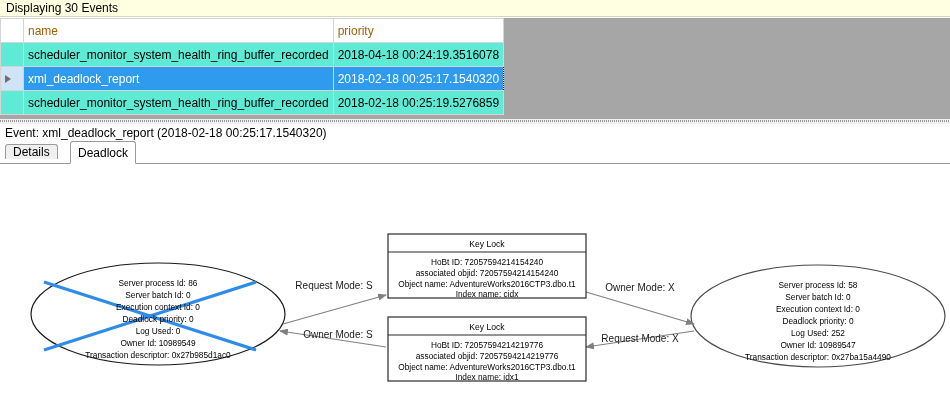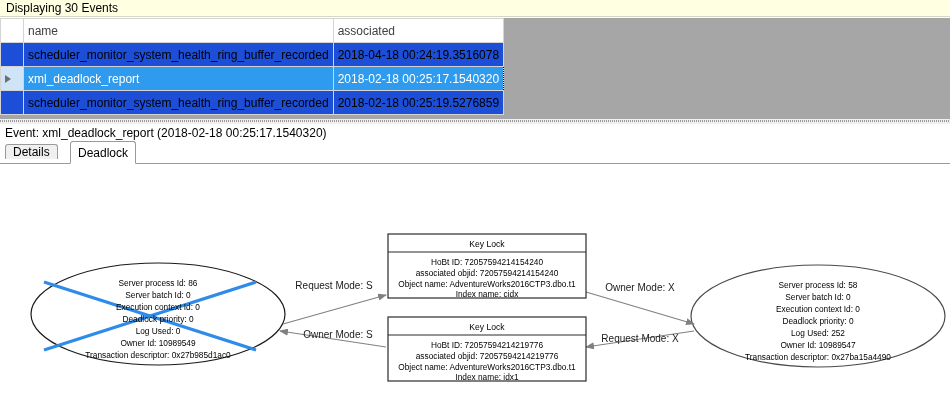--- a/index.html
+++ b/index.html
@@ -49,27 +49,27 @@
   table.grid td, table.grid th {
     border: 1px solid #d4d4d4;
     padding: 0 4px;
     height: 24px;
     box-sizing: border-box;
     font-weight: normal;
     text-align: left;
     vertical-align: middle;
     white-space: nowrap;
     overflow: hidden;
-    background: #1d4ed8;
+    background: #5eead4;
   }
   col.c-sel { width: 23px; }
   col.c-name { width: 277px; }
   col.c-ts { width: 167px; }
 
-  table.grid th { background: #ffffff; color: #404040; }
+  table.grid th { background: #ffffff; color: #a16207; }
   table.grid th.sel-head { background: #ffffff; }
 
   td.sel-cell {
     text-align: center;
     padding: 0;
     position: relative;
   }
   tr.selected td.sel-cell { background: #CFE4F7; }
   tr.selected td.data { background: #2E9BEF; color: #ffffff; }
   tr.selected td.data.first-data {
@@ -195,21 +195,21 @@
   <table class="grid">
     <colgroup>
       <col class="c-sel">
         <col class="c-name">
         <col class="c-ts">
     </colgroup>
     <thead>
       <tr>
         <th class="sel-head"></th>
         <th>name</th>
-        <th>associated</th>
+        <th>priority</th>
       </tr>
     </thead>
     <tbody>
       <tr>
         <td class="sel-cell"></td>
         <td class="data">scheduler_monitor_system_health_ring_buffer_recorded</td>
         <td class="data">2018-04-18 00:24:19.3516078</td>
       </tr>
       <tr class="selected">
         <td class="sel-cell">

